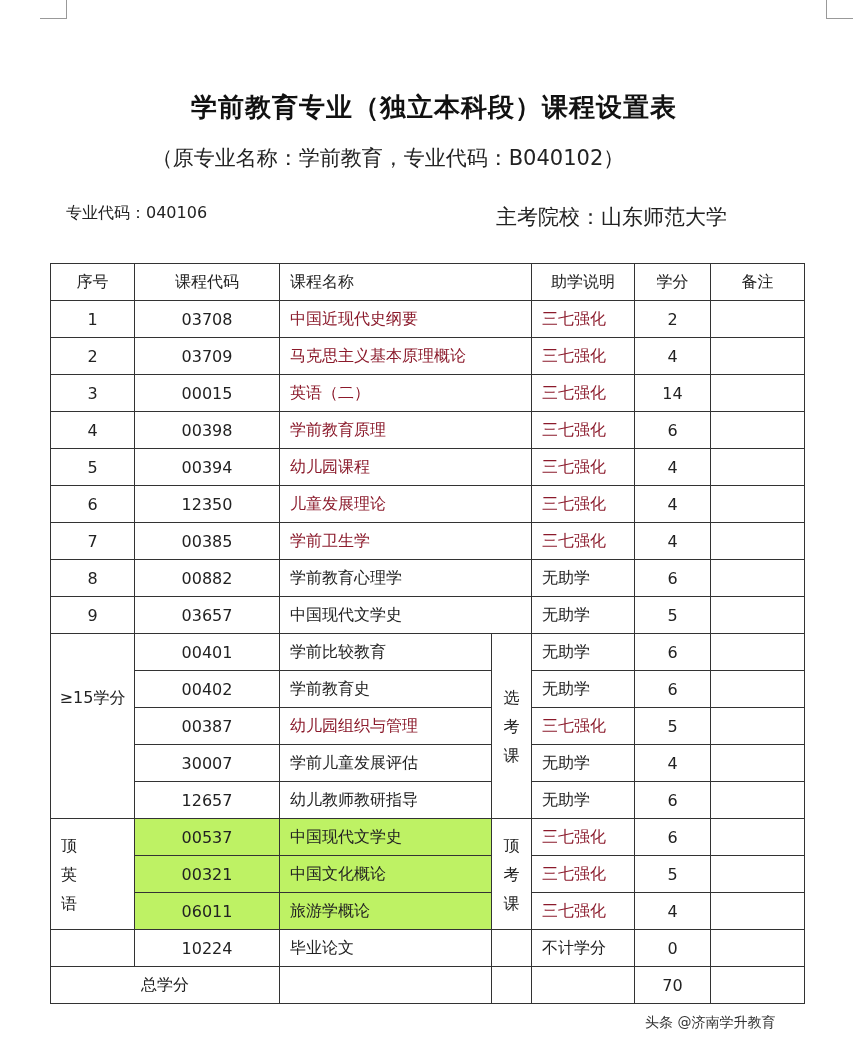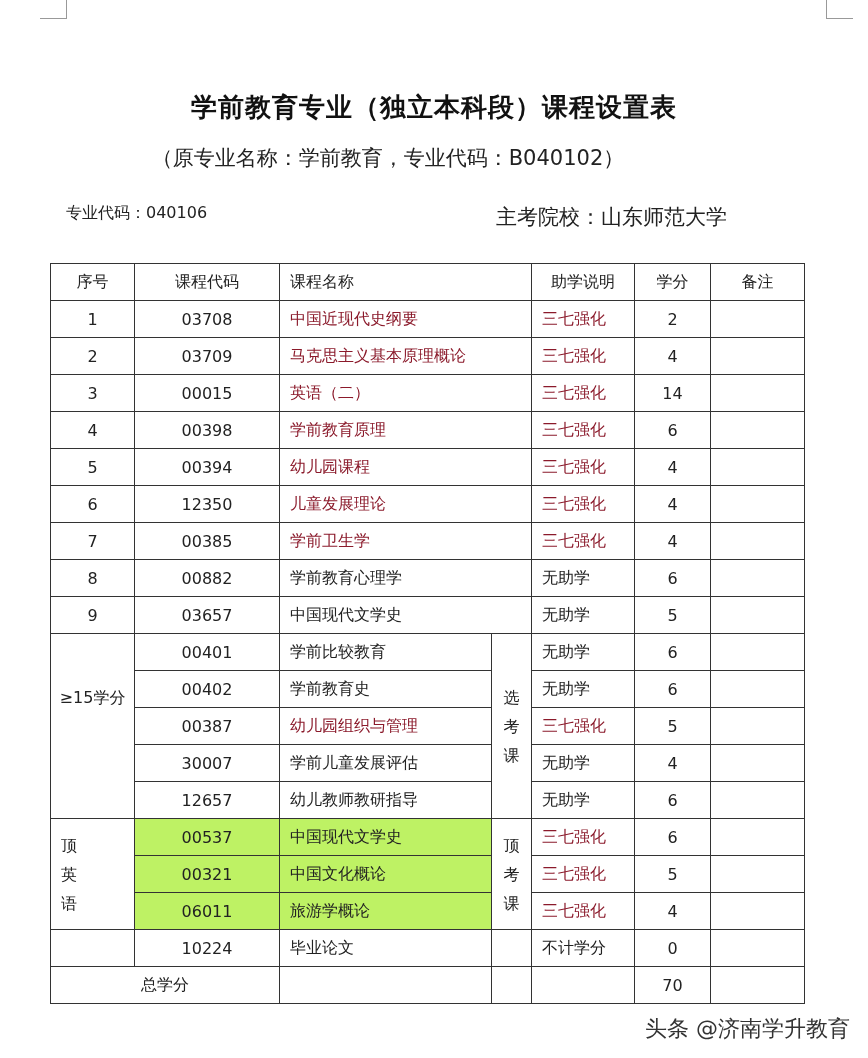--- a/index.html
+++ b/index.html
@@ -18,21 +18,21 @@
           table-layout: fixed; width: 754px; }
   td, th { border: 1.5px solid #333; font-size: 16px; font-weight: normal; height: 36px;
            padding: 0; color: #222; }
   th { height: 36px; }
   .c { text-align: center; }
   .l { text-align: left; padding-left: 10px; }
   .red { color: #8b1a2b; }
   .vert { text-align: center; line-height: 29px; }
   .vleft { text-align: left; padding-left: 10px; line-height: 29px; vertical-align: middle; }
   .shade { background: #bef264; }
-  .watermark { position: absolute; left: 645px; top: 1014px; font-size: 22px; color: #333; text-align: right; }
+  .watermark { position: absolute; left: 645px; top: 1014px; font-size: 14px; color: #333; text-align: right; }
 </style>
 </head>
 <body>
 
 <div class="corner tl"></div>
 <div class="corner tr"></div>
 
 <div class="title">学前教育专业（独立本科段）课程设置表</div>
 <div class="subtitle">（原专业名称：学前教育，专业代码：B040102）</div>
 <div class="meta-left">专业代码：040106</div>

